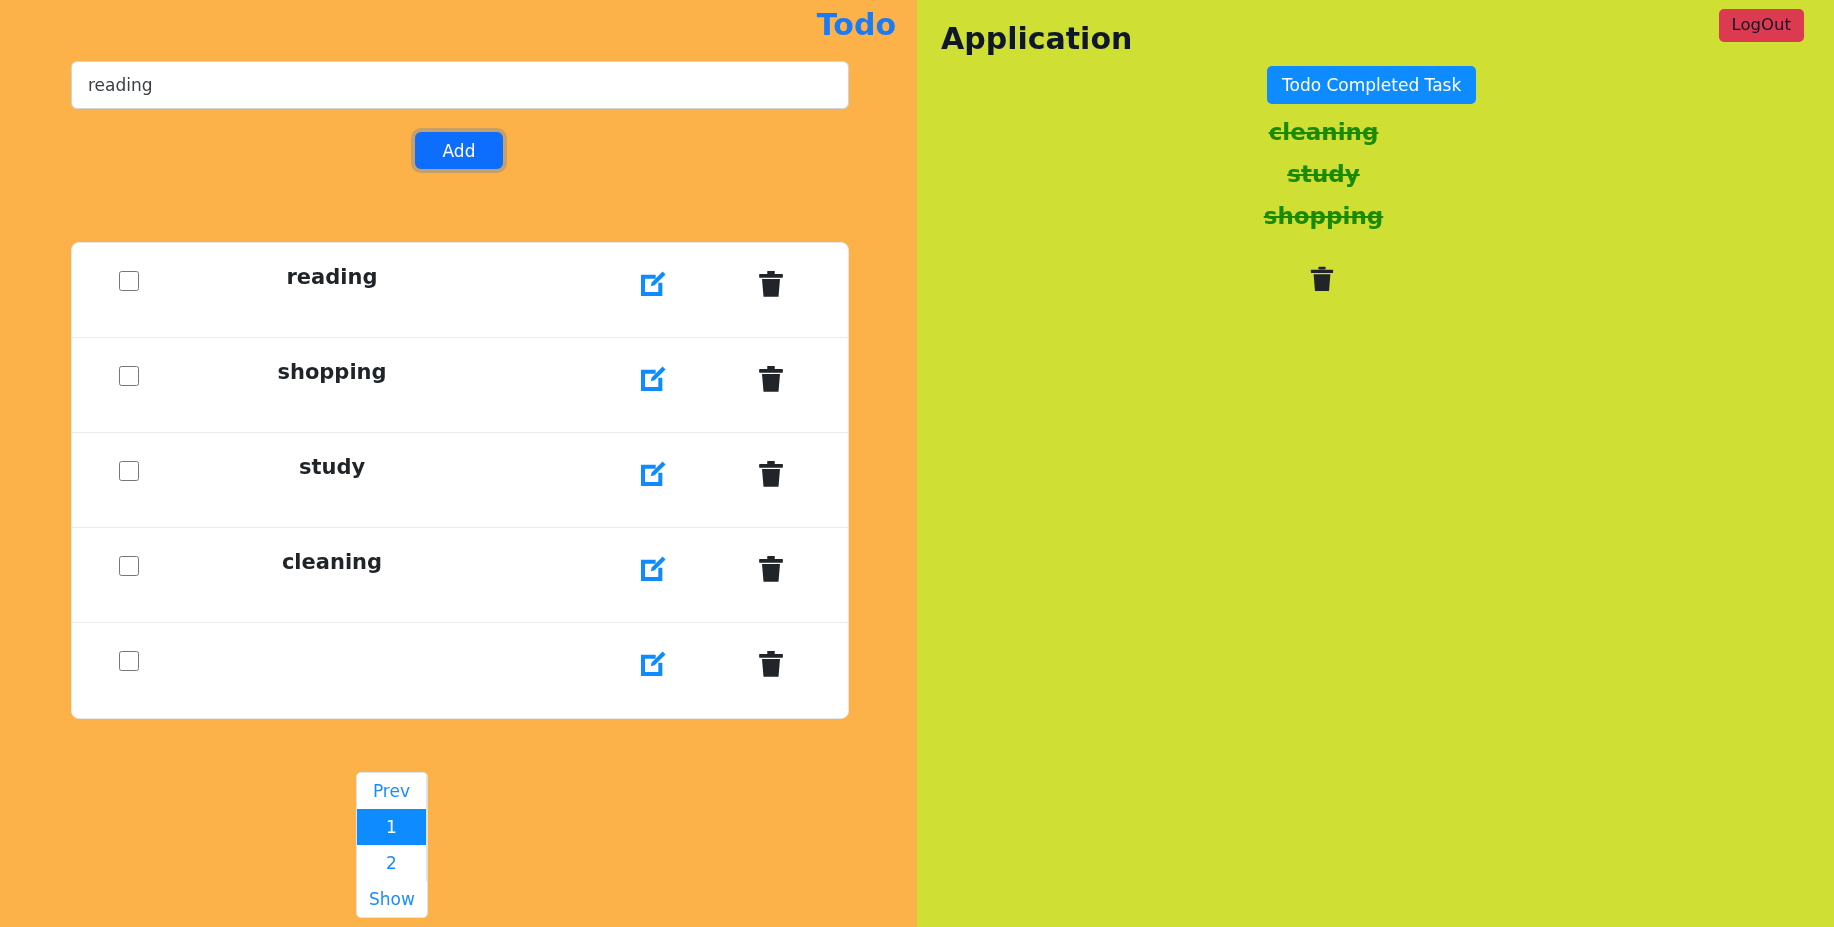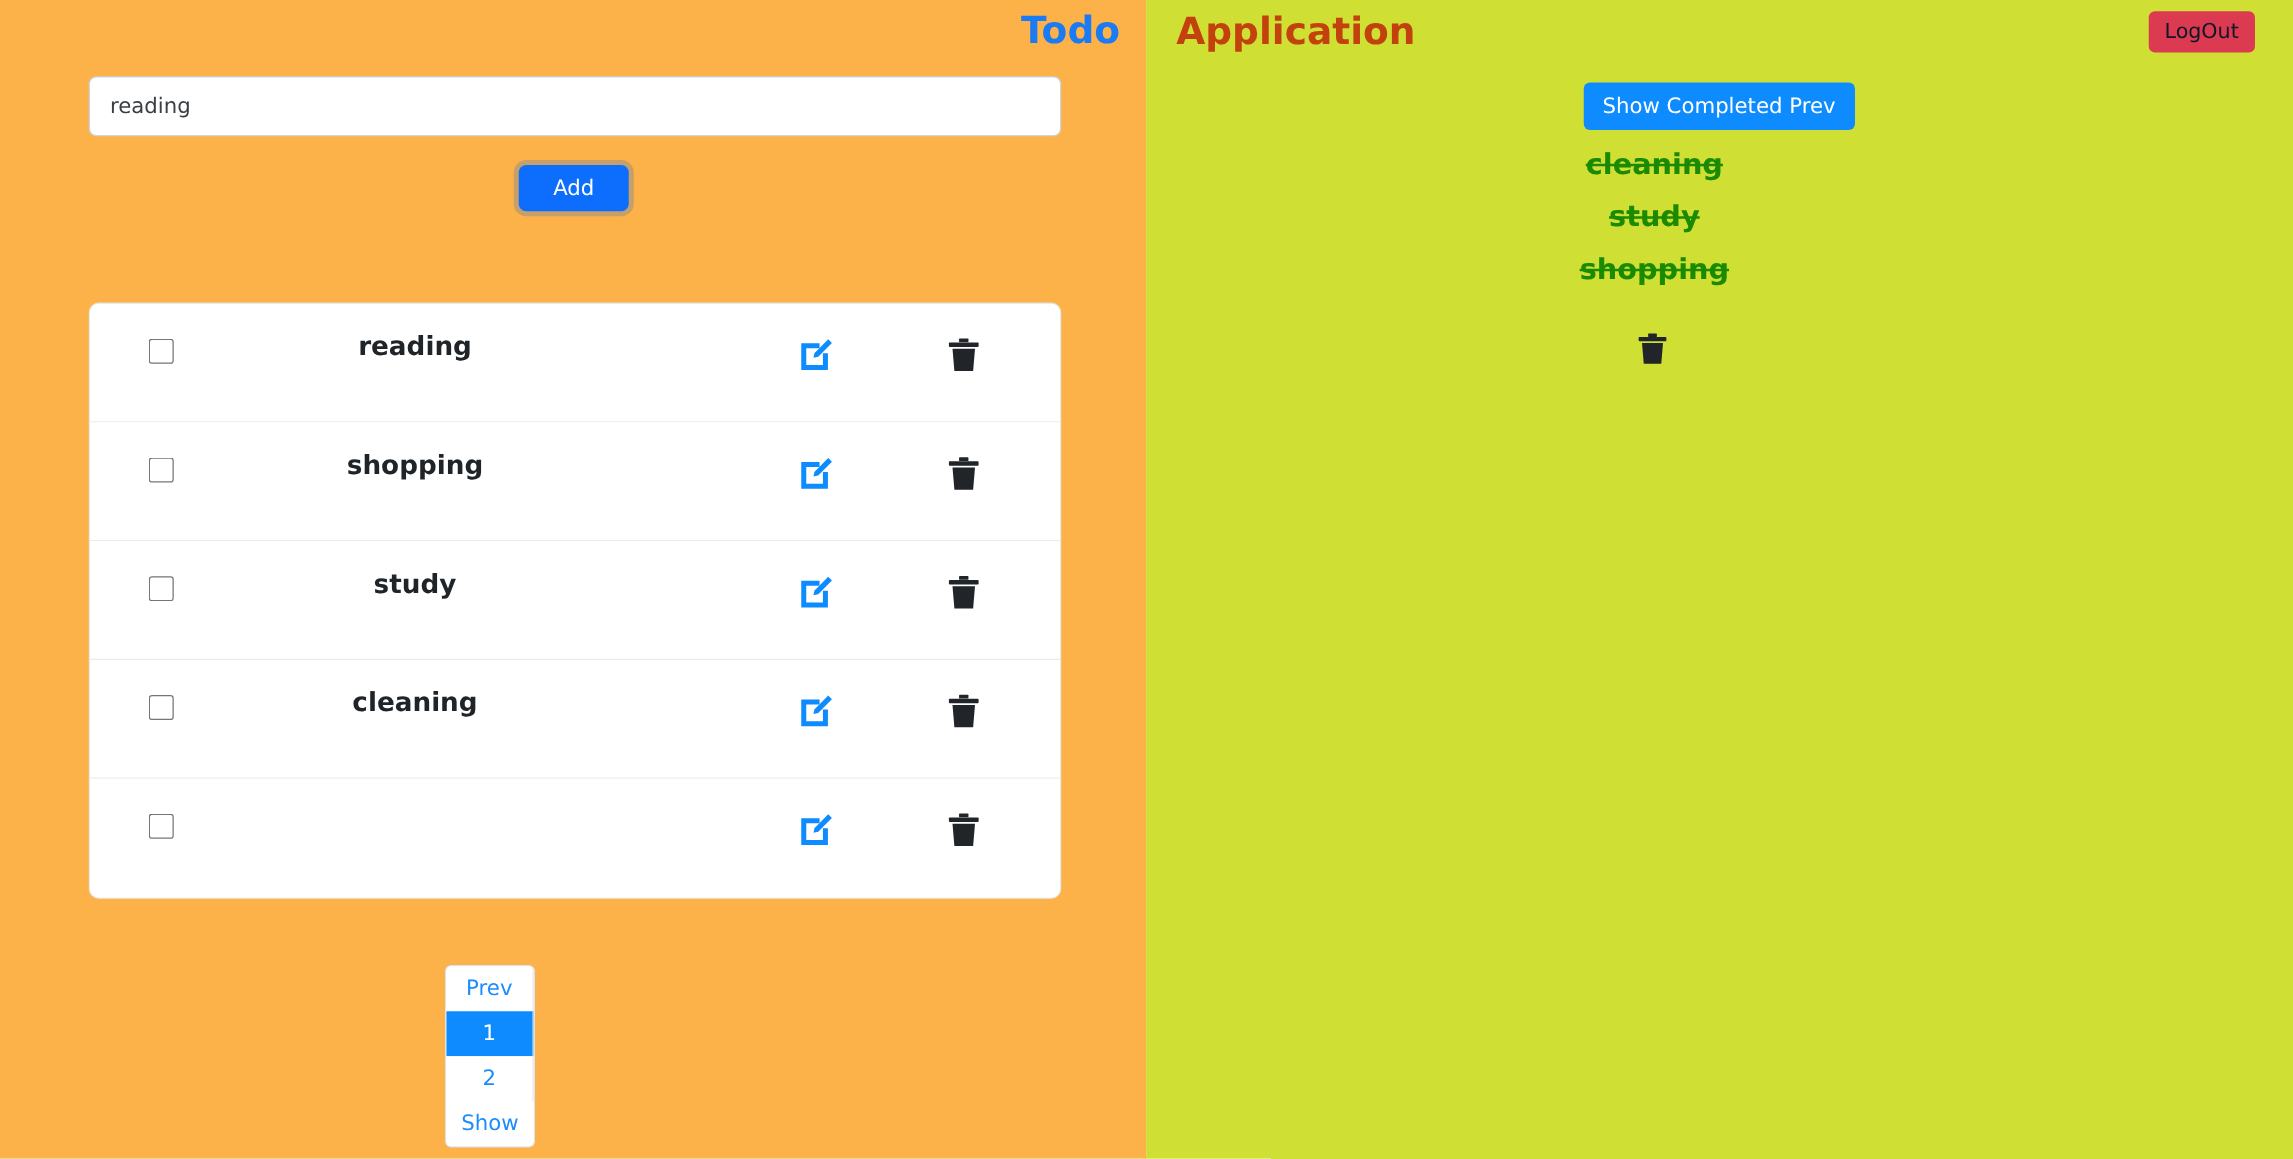--- a/index.html
+++ b/index.html
@@ -45,24 +45,24 @@
     font-size: 30px;
     font-weight: bold;
     color: #1a7bf5;
     letter-spacing: 0px;
     white-space: nowrap;
   }
 
   .title-application {
     position: absolute;
     left: 24px;
-    top: 8px;
+    top: 21px;
     font-size: 30px;
     font-weight: bold;
-    color: #c2410c;
+    color: #0f172a;
     white-space: nowrap;
   }
 
   .logout-button {
     position: absolute;
     right: 30px;
     top: 9px;
     background: #dc3a50;
     color: #0f172a;
     border: none;
@@ -366,21 +366,21 @@
     </div>
 
   </div>
 
   <div class="panel-right">
 
     <div class="title-application">Application</div>
 
     <button class="logout-button">LogOut</button>
 
-    <button class="show-completed-button">Show Completed Prev</button>
+    <button class="show-completed-button">Todo Completed Task</button>
 
     <div class="completed-list">
       <div class="completed-item">cleaning</div>
       <div class="completed-item">study</div>
       <div class="completed-item">shopping</div>
     </div>
 
     <button class="completed-delete">
       <svg class="icon-svg" viewBox="0 0 24 24">
         <rect x="9" y="1.5" width="6" height="2.4" rx="0.4" fill="#212529"></rect>

